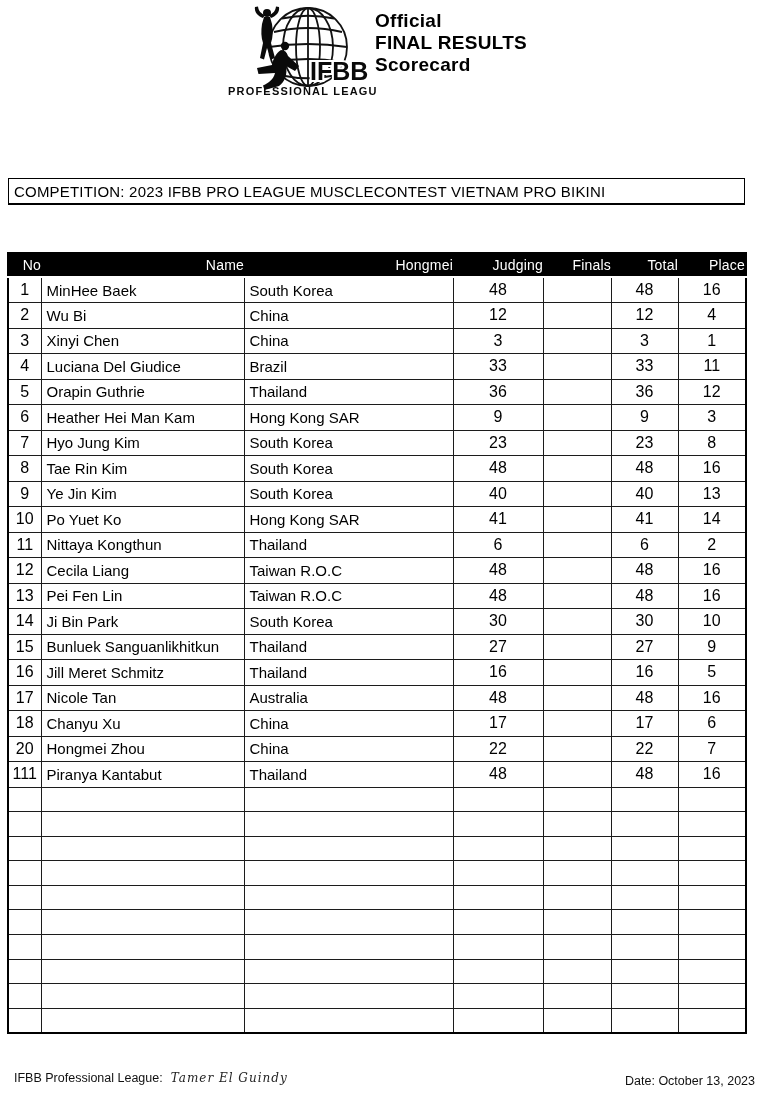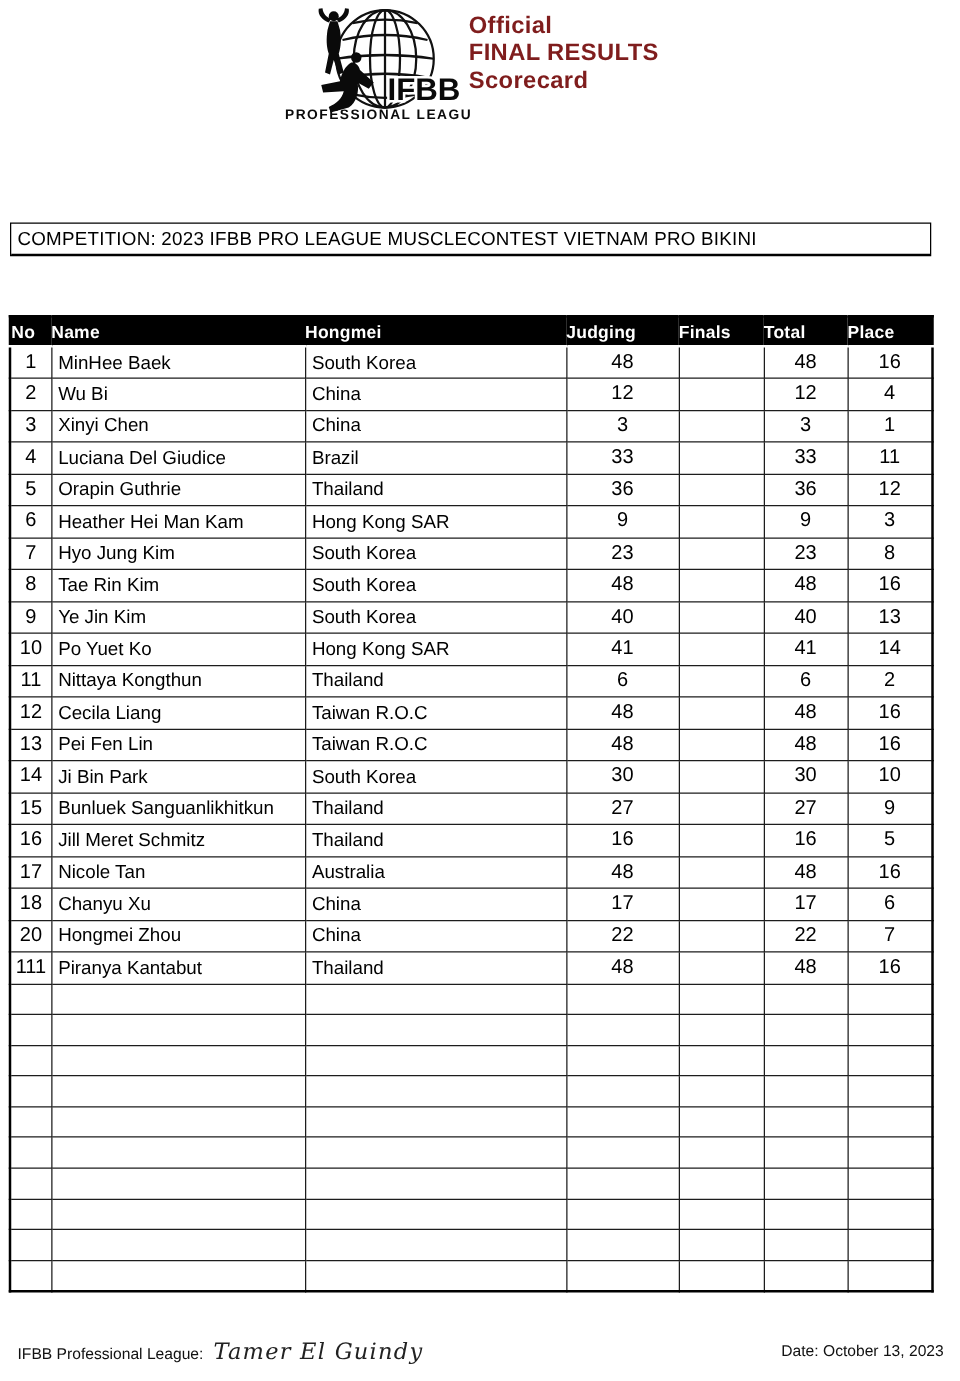--- a/index.html
+++ b/index.html
@@ -7,21 +7,21 @@
   body {
     width: 768px; height: 1105px; margin: 0 auto; position: relative;
     background: #ffffff; color: #000;
     font-family: "Liberation Sans", sans-serif;
     overflow: hidden;
   }
 
   
   .logo-block { position: absolute; left: 218px; top: 4px; width: 158px; height: 94px; }
   .title-block { position: absolute; left: 375px; top: 10px; }
-  .title-line { font-weight: bold; font-size: 19px; line-height: 22px; letter-spacing: 0.3px; color: #7f1d1d; }
+  .title-line { font-weight: bold; font-size: 19px; line-height: 22px; letter-spacing: 0.3px; color: #000000; }
 
   
   .info-box {
     position: absolute; left: 8px; top: 178px; width: 737px;
     border: 1px solid #000; background: #fff;
   }
   .info-competition {
     height: 25px; line-height: 25px; padding-left: 5px;
     border-bottom: 1px solid #000; font-size: 15px; letter-spacing: 0.2px;
   }
@@ -29,37 +29,37 @@
   .info-place { width: 460px; padding-left: 5px; border-right: 1px solid #000; }
   .info-date { flex: 1; padding-left: 5px; }
 
   
   table.score-table {
     position: absolute; left: 7px; top: 252px; width: 738px;
     border-collapse: collapse; table-layout: fixed;
     border: 2px solid #000;
   }
   thead th {
-    background: #000; color: #fff; font-size: 14px; font-weight: bold;
-    height: 24px; text-align: left; border-bottom: 2px solid #fff;
+    background: #000; color: #fff; font-size: 14px; font-weight: normal;
+    height: 24px; text-align: right; border-bottom: 2px solid #fff;
     letter-spacing: 0.2px;
   }
   tbody td {
     border: 1px solid #1c1c1c; height: 25.5px; padding: 0;
     font-size: 15px; overflow: hidden; white-space: nowrap;
     vertical-align: middle; background: #fff;
   }
   tbody tr.empty-row td { height: 24.6px; }
   td.c-no, td.c-judging, td.c-finals, td.c-total, td.c-place { text-align: center; font-size: 16px; }
   td.c-name, td.c-country { padding-left: 5px; text-align: left; }
 
   
   .footer-left { position: absolute; left: 14px; top: 1071px; font-size: 12.5px; color: #111; }
   .footer-signature {
-    font-family: "DejaVu Serif", serif; font-style: italic; font-size: 18px;
+    font-family: "DejaVu Serif", serif; font-style: italic; font-size: 12px;
     margin-left: 8px; color: #222; letter-spacing: 1px;
   }
   .footer-right { position: absolute; right: 13px; top: 1074px; font-size: 12.5px; color: #111; }
 </style>
 </head>
 <body>
 
 <div class="logo-block">
   <svg width="158" height="94" viewBox="0 0 158 94">
 

